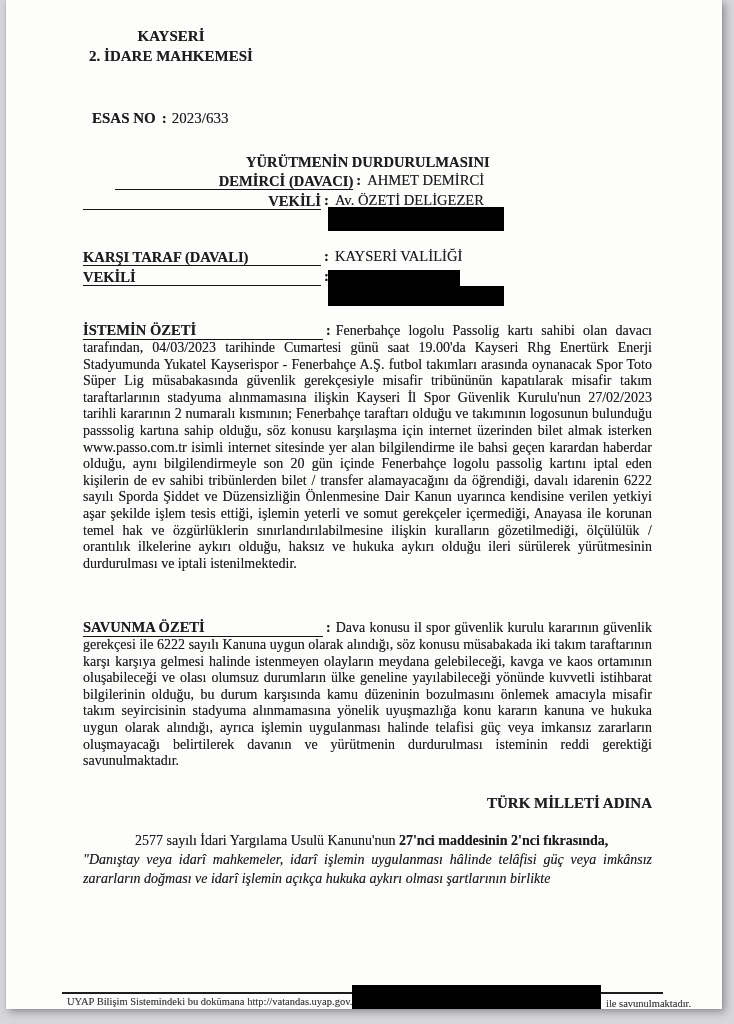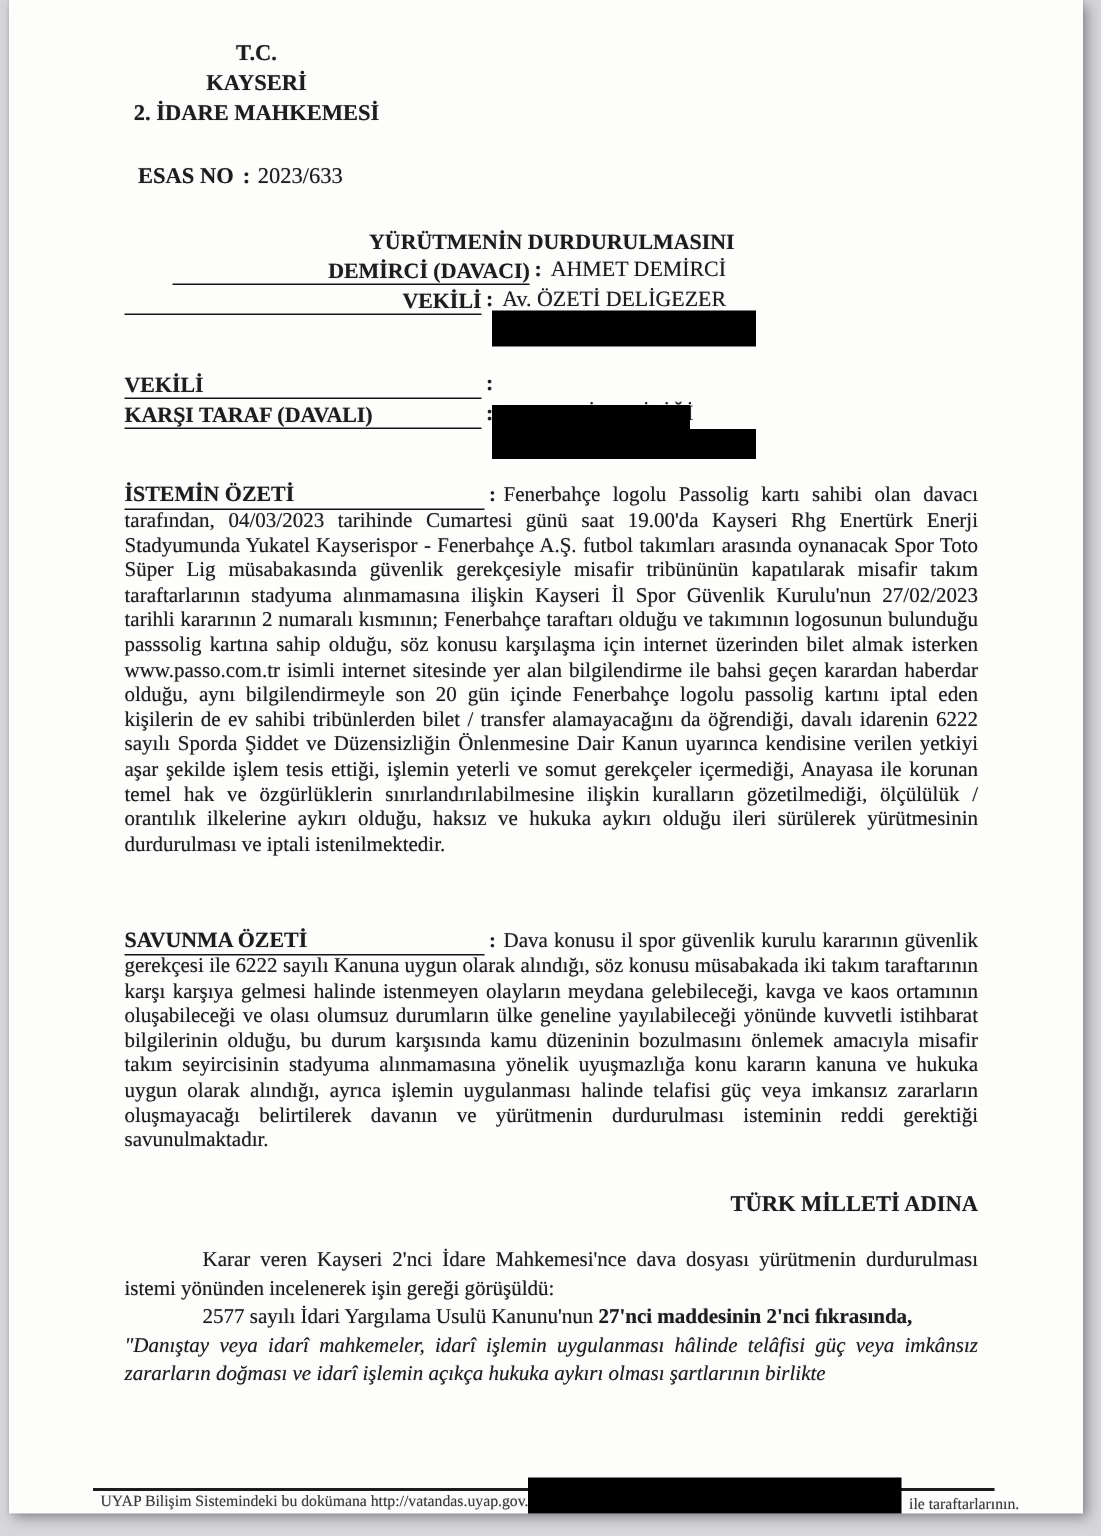--- a/index.html
+++ b/index.html
@@ -70,21 +70,20 @@
   .footer-left{left:67px;}
   .footer-right{left:606px;top:998px;}
 </style>
 </head>
 <body>
 
 <div class="scene">
   <div class="page"></div>
 
   <div class="abs txt court-header">
-    <div>T.C.</div>
     <div>KAYSERİ</div>
     <div>2. İDARE MAHKEMESİ</div>
   </div>
 
   <div class="abs txt esas-row">
     <span class="lbl">ESAS NO</span><span class="sep">:</span><span>2023/633</span>
   </div>
 
   <div class="abs txt parties" style="top:150px;text-align:right;">
     <div class="row">
@@ -94,45 +93,44 @@
       <span class="plabel">DEMİRCİ (DAVACI)</span><span class="colon">:</span><span class="pvalue">AHMET DEMİRCİ</span>
     </div>
     <div class="row">
       <span class="plabel">VEKİLİ</span><span class="colon">:</span><span class="pvalue">Av. ÖZETİ DELİGEZER</span>
     </div>
   </div>
   <div class="redaction" style="left:328px;top:207px;width:176px;height:24px;"></div>
 
   <div class="abs txt parties" style="top:246px;">
     <div class="row">
-      <span class="plabel">VEKİLİ</span><span class="colon">:</span><span class="pvalue"></span>
+      <span class="plabel">KARŞI TARAF (DAVALI)</span><span class="colon">:</span><span class="pvalue">KAYSERİ VALİLİĞİ</span>
     </div>
     <div class="row">
-      <span class="plabel">KARŞI TARAF (DAVALI)</span><span class="colon">:</span><span class="pvalue">KAYSERİ VALİLİĞİ</span>
+      <span class="plabel">VEKİLİ</span><span class="colon">:</span><span class="pvalue"></span>
     </div>
   </div>
   <div class="redaction" style="left:328px;top:270px;width:132px;height:16px;"></div>
   <div class="redaction" style="left:328px;top:286px;width:176px;height:20px;"></div>
 
   <p class="abs txt para" style="top:322px;">
     <span class="inline-label">İSTEMİN ÖZETİ</span><span class="colon">:</span><span class="ptext">Fenerbahçe logolu Passolig kartı sahibi olan davacı tarafından, 04/03/2023 tarihinde Cumartesi günü saat 19.00'da Kayseri Rhg Enertürk Enerji Stadyumunda Yukatel Kayserispor - Fenerbahçe A.Ş. futbol takımları arasında oynanacak Spor Toto Süper Lig müsabakasında güvenlik gerekçesiyle misafir tribününün kapatılarak misafir takım taraftarlarının stadyuma alınmamasına ilişkin Kayseri İl Spor Güvenlik Kurulu'nun 27/02/2023 tarihli kararının 2 numaralı kısmının; Fenerbahçe taraftarı olduğu ve takımının logosunun bulunduğu passsolig kartına sahip olduğu, söz konusu karşılaşma için internet üzerinden bilet almak isterken www.passo.com.tr isimli internet sitesinde yer alan bilgilendirme ile bahsi geçen karardan haberdar olduğu, aynı bilgilendirmeyle son 20 gün içinde Fenerbahçe logolu passolig kartını iptal eden kişilerin de ev sahibi tribünlerden bilet / transfer alamayacağını da öğrendiği, davalı idarenin 6222 sayılı Sporda Şiddet ve Düzensizliğin Önlenmesine Dair Kanun uyarınca kendisine verilen yetkiyi aşar şekilde işlem tesis ettiği, işlemin yeterli ve somut gerekçeler içermediği, Anayasa ile korunan temel hak ve özgürlüklerin sınırlandırılabilmesine ilişkin kuralların gözetilmediği, ölçülülük / orantılık ilkelerine aykırı olduğu, haksız ve hukuka aykırı olduğu ileri sürülerek yürütmesinin durdurulması ve iptali istenilmektedir.</span>
   </p>
 
   <p class="abs txt para" style="top:619px;">
     <span class="inline-label">SAVUNMA ÖZETİ</span><span class="colon">:</span><span class="ptext">Dava konusu il spor güvenlik kurulu kararının güvenlik gerekçesi ile 6222 sayılı Kanuna uygun olarak alındığı, söz konusu müsabakada iki takım taraftarının karşı karşıya gelmesi halinde istenmeyen olayların meydana gelebileceği, kavga ve kaos ortamının oluşabileceği ve olası olumsuz durumların ülke geneline yayılabileceği yönünde kuvvetli istihbarat bilgilerinin olduğu, bu durum karşısında kamu düzeninin bozulmasını önlemek amacıyla misafir takım seyircisinin stadyuma alınmamasına yönelik uyuşmazlığa konu kararın kanuna ve hukuka uygun olarak alındığı, ayrıca işlemin uygulanması halinde telafisi güç veya imkansız zararların oluşmayacağı belirtilerek davanın ve yürütmenin durdurulması isteminin reddi gerektiği savunulmaktadır.</span>
   </p>
 
   <div class="abs txt ruling-heading">TÜRK MİLLETİ ADINA</div>
 
   <div class="abs txt ruling">
-    <p class="indent">Karar veren Kayseri 2'nci İdare Mahkemesi'nce dava dosyası yürütmenin durdurulması istemi yönünden incelenerek işin gereği görüşüldü:</p>
     <p class="indent">
       <span>2577 sayılı İdari Yargılama Usulü Kanunu'nun </span><span class="bold">27'nci maddesinin 2'nci fıkrasında,</span>
     </p>
     <p class="quote">"Danıştay veya idarî mahkemeler, idarî işlemin uygulanması hâlinde telâfisi güç veya imkânsız zararların doğması ve idarî işlemin açıkça hukuka aykırı olması şartlarının birlikte</p>
   </div>
 
 
   <div class="abs footer-rule"></div>
   <div class="abs footer-text footer-left">UYAP Bilişim Sistemindeki bu dokümana http://vatandas.uyap.gov.tr adresinden</div>
   <div class="redaction" style="left:352px;top:985px;width:249px;height:24px;"></div>
-  <div class="abs footer-text footer-right">ile taraftarlarının.</div>
+  <div class="abs footer-text footer-right">ile savunulmaktadır.</div>
 </div>
 
 </body></html>

